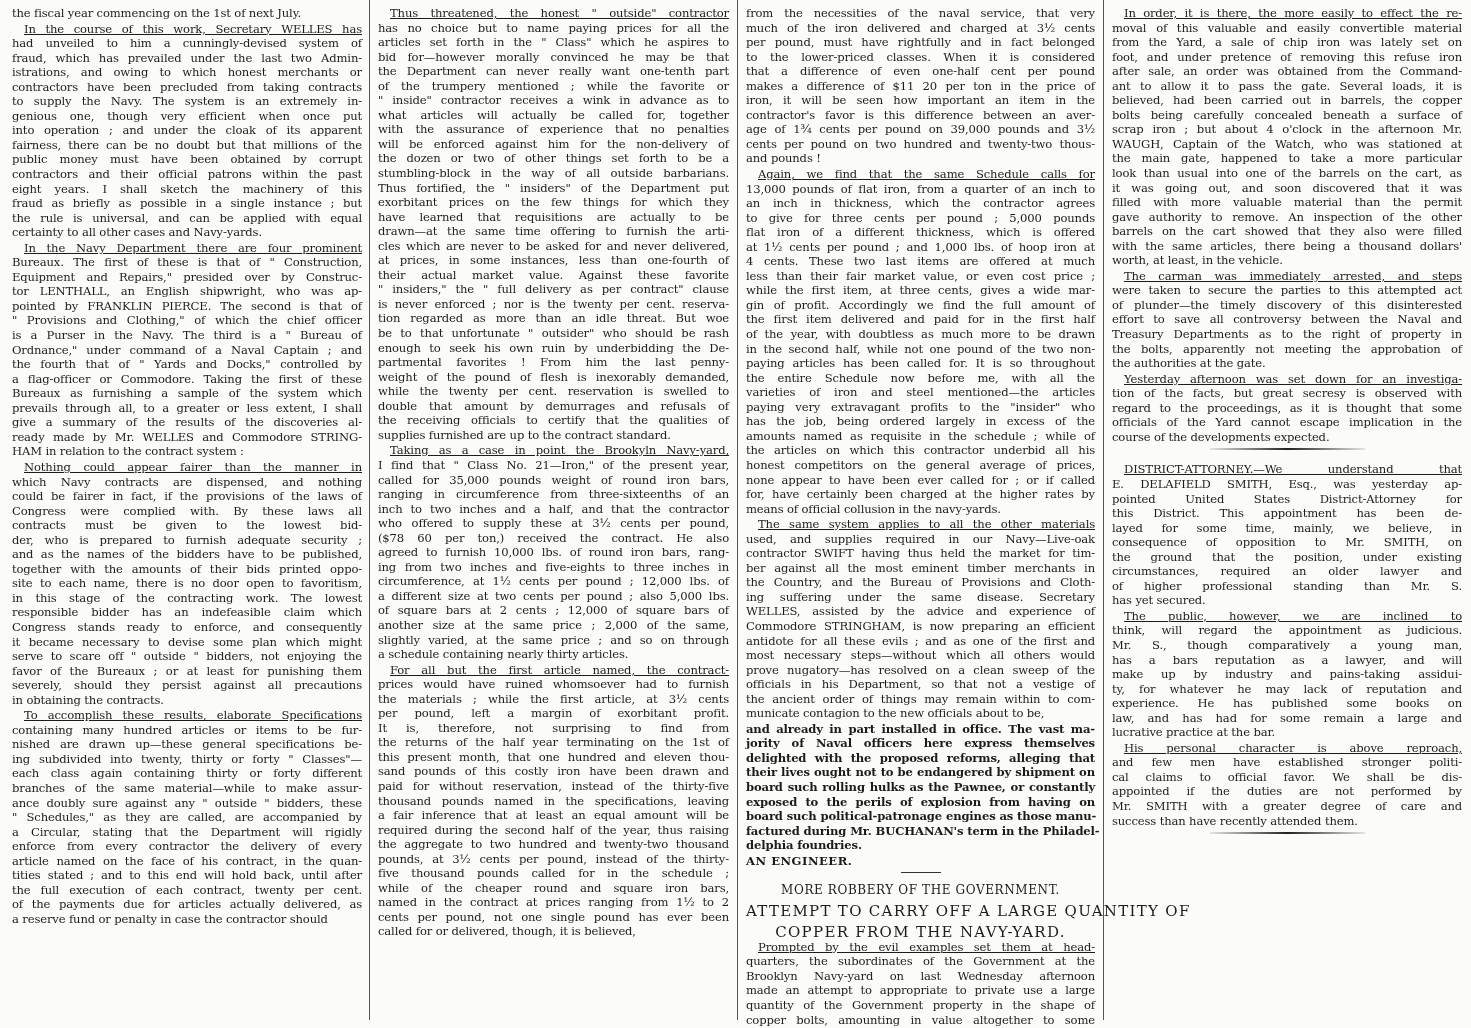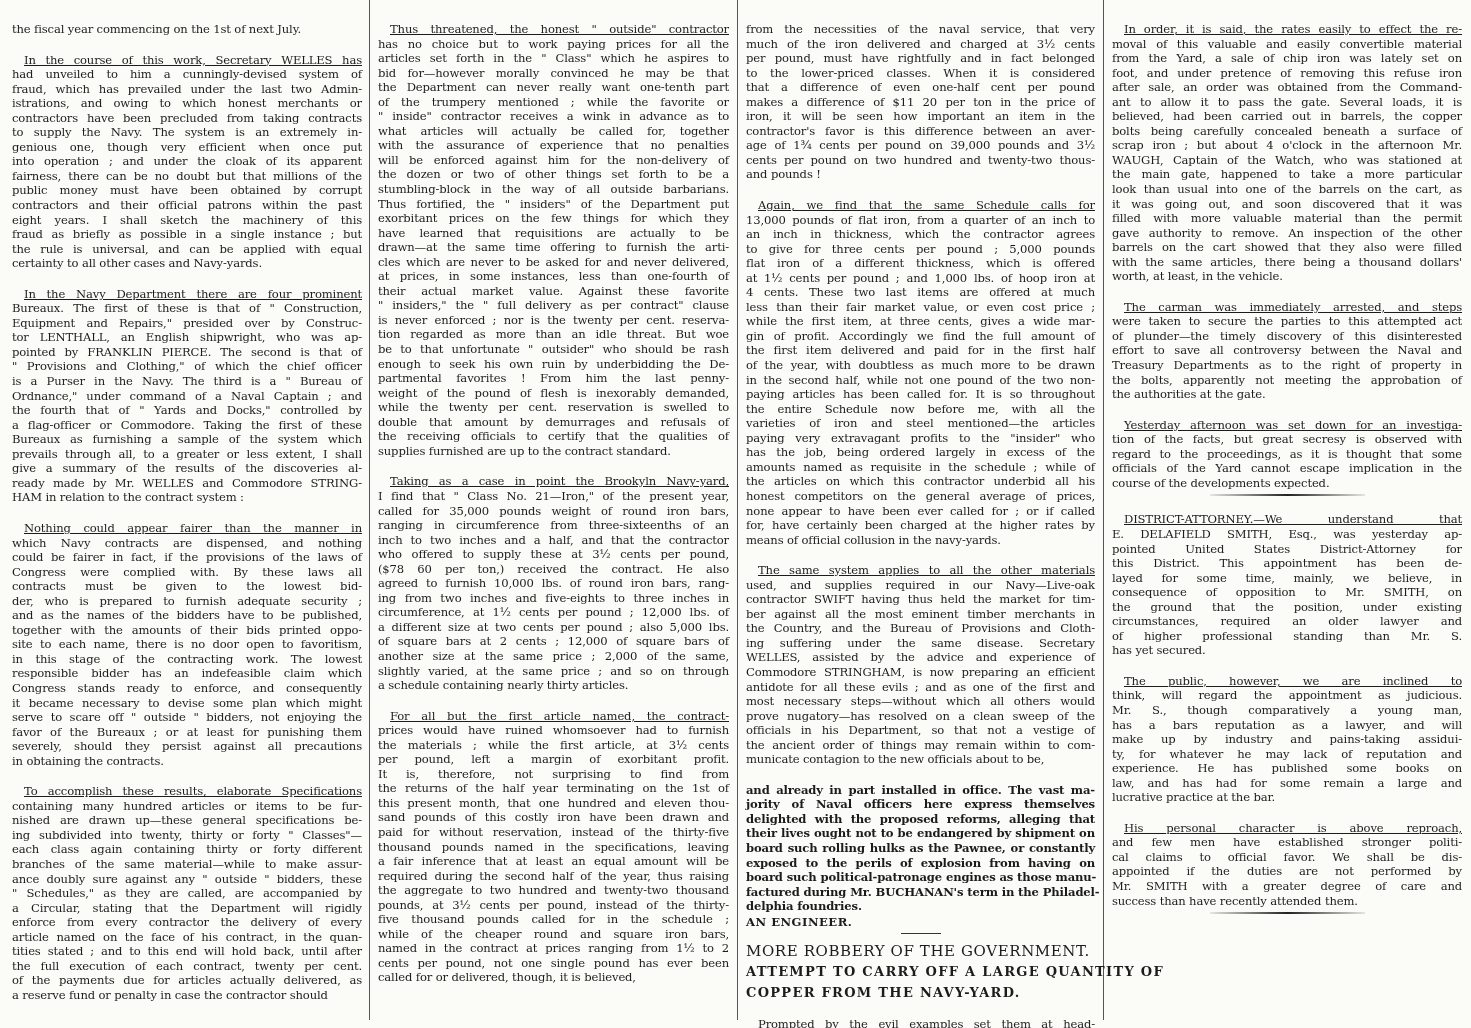--- a/index.html
+++ b/index.html
@@ -20,27 +20,27 @@
   .col-2 { left: 378px; width: 351px; }
   .col-3 { left: 746px; width: 349px; }
   .col-4 { left: 1112px; width: 350px; }
   .rule { position: absolute; top: 0; width: 1px; background: #555; }
   .rule-1 { left: 369px; height: 1020px; }
   .rule-2 { left: 737px; height: 1020px; }
   .rule-3 { left: 1103px; height: 1020px; }
   .line { display: block; white-space: nowrap; text-align: justify; text-align-last: justify; height: 14.55px; overflow: visible; }
   .line.last { text-align-last: left; }
   .line.indent { padding-left: 12px; text-decoration: underline; }
-  .para { margin: 16px 0 1px 0; }
+  .para { margin: 0 0 1px 0; }
   .headline {
-    text-align: left; font-size: 15px; letter-spacing: 0.6px;
+    text-align: center; font-size: 12px; letter-spacing: 0.6px;
     margin: 10px 0 4px 0; white-space: nowrap;
   }
   .subhead {
-    text-align: left; font-size: 13px; font-weight: bold; letter-spacing: 1.3px;
+    text-align: center; font-size: 15px; font-weight: normal; letter-spacing: 1.3px;
     white-space: nowrap; margin: 5px 0 0 0; line-height: 16px;
   }
   .sig { text-align: center; padding-right: 20px; font-weight: bold; letter-spacing: 0.5px; }
   .divider {
     margin: 4px auto 12px auto; width: 155px; height: 2px;
     background: linear-gradient(90deg, rgba(30,30,30,0.1), #222 50%, rgba(30,30,30,0.1));
   }
   .divider.short { width: 40px; height: 1px; margin: 4px auto 3px auto; background: #333; }
   .bold-block .line { font-weight: bold; }
 </style>
@@ -123,21 +123,21 @@
         <span class="line">article named on the face of his contract, in the quan-</span>
         <span class="line">tities stated ; and to this end will hold back, until after</span>
         <span class="line">the full execution of each contract, twenty per cent.</span>
         <span class="line">of the payments due for articles actually delivered, as</span>
         <span class="line last">a reserve fund or penalty in case the contractor should</span>
       </div>
     </div>
   <div class="col col-2">
       <div class="para">
         <span class="line indent">Thus threatened, the honest " outside" contractor</span>
-        <span class="line">has no choice but to work paying prices for all the</span>
+        <span class="line">has no choice but to name paying prices for all the</span>
         <span class="line">articles set forth in the " Class" which he aspires to</span>
         <span class="line">bid for—however morally convinced he may be that</span>
         <span class="line">the Department can never really want one-tenth part</span>
         <span class="line">of the trumpery mentioned ; while the favorite or</span>
         <span class="line">" inside" contractor receives a wink in advance as to</span>
         <span class="line">what articles will actually be called for, together</span>
         <span class="line">with the assurance of experience that no penalties</span>
         <span class="line">will be enforced against him for the non-delivery of</span>
         <span class="line">the dozen or two of other things set forth to be a</span>
         <span class="line">stumbling-block in the way of all outside barbarians.</span>
@@ -276,21 +276,21 @@
         <span class="line">quarters, the subordinates of the Government at the</span>
         <span class="line">Brooklyn Navy-yard on last Wednesday afternoon</span>
         <span class="line">made an attempt to appropriate to private use a large</span>
         <span class="line">quantity of the Government property in the shape of</span>
         <span class="line">copper bolts, amounting in value altogether to some</span>
         <span class="line last">six thousand dollars.</span>
       </div>
     </div>
   <div class="col col-4">
       <div class="para">
-        <span class="line indent">In order, it is said, the rates easily to effect the re-</span>
+        <span class="line indent">In order, it is there, the more easily to effect the re-</span>
         <span class="line">moval of this valuable and easily convertible material</span>
         <span class="line">from the Yard, a sale of chip iron was lately set on</span>
         <span class="line">foot, and under pretence of removing this refuse iron</span>
         <span class="line">after sale, an order was obtained from the Command-</span>
         <span class="line">ant to allow it to pass the gate. Several loads, it is</span>
         <span class="line">believed, had been carried out in barrels, the copper</span>
         <span class="line">bolts being carefully concealed beneath a surface of</span>
         <span class="line">scrap iron ; but about 4 o'clock in the afternoon Mr.</span>
         <span class="line">WAUGH, Captain of the Watch, who was stationed at</span>
         <span class="line">the main gate, happened to take a more particular</span>

